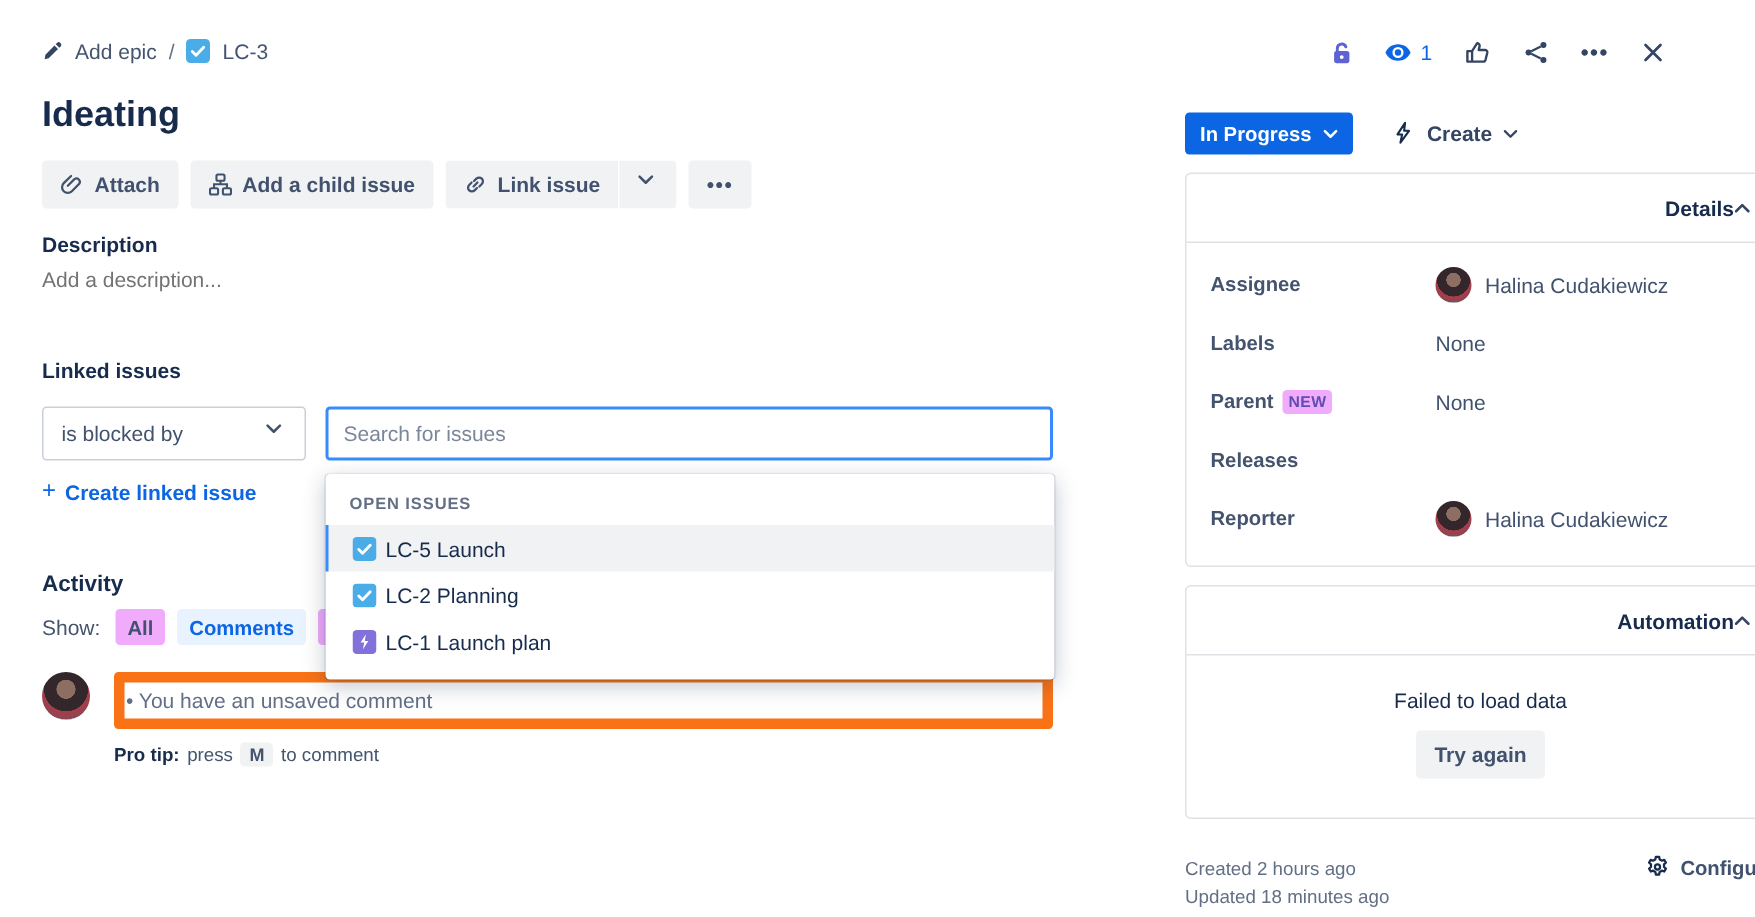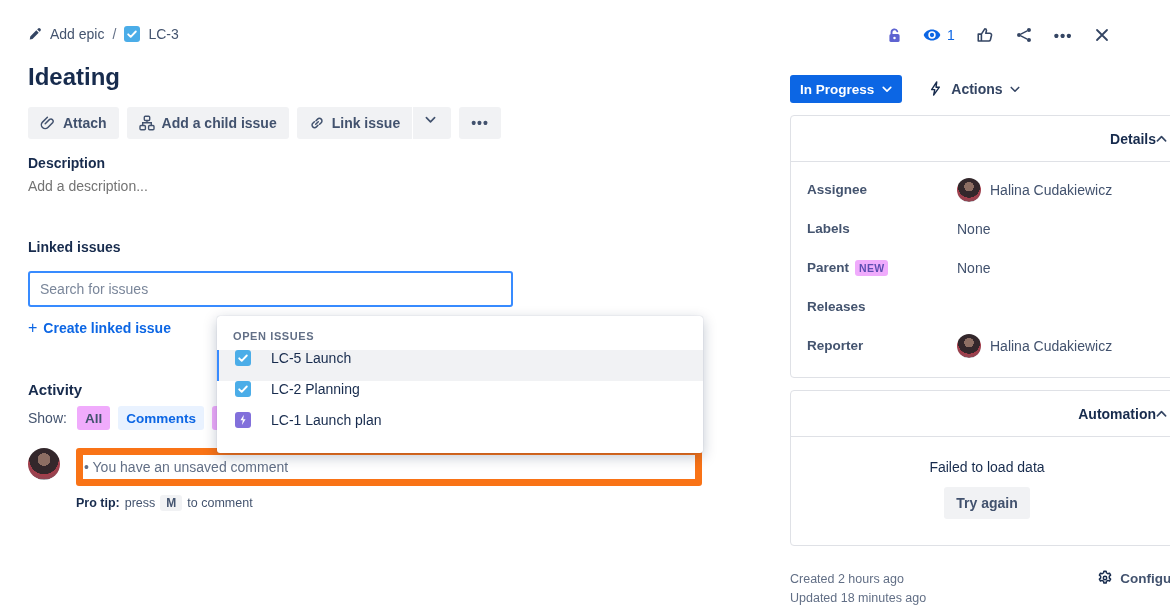--- a/index.html
+++ b/index.html
@@ -64,21 +64,21 @@
   .protip b { color:#172B4D; }
   .kbd { background:#F1F2F4; border-radius:3px; padding:1px 6px; font-weight:700;
     color:#44546F; font-size:12px; }
 
   
   .dropdown { position:absolute; left:217px; top:316px; width:486px; z-index:10;
     background:#fff; border-radius:3px; padding:10px 0;
     box-shadow:0 4px 14px rgba(9,30,66,.25), 0 0 1px rgba(9,30,66,.3); }
   .dropdown .group { padding:4px 16px 8px; font-size:11px; font-weight:700;
     color:#626F86; letter-spacing:.6px; }
-  .dd-item { height:31px; display:flex; align-items:flex-start; gap:20px; padding:0 16px;
+  .dd-item { height:31px; display:flex; align-items:center; gap:6px; padding:0 16px;
     font-size:14px; color:#172B4D; cursor:pointer; border-left:2px solid transparent; }
   .dd-item.focused { background:#F1F2F4; border-left:2px solid #388BFF; }
 
   
   .header-actions { position:absolute; left:886px; top:22px; height:26px;
     display:flex; align-items:center; gap:21px; }
   .ha-item { display:flex; align-items:center; gap:6px; cursor:pointer; }
   .watch-count { color:#0C66E4; font-size:14px; }
   .icon18 { width:18px; height:18px; display:inline-block; }
   .dots { color:#344563; font-size:15px; font-weight:700; letter-spacing:1px; cursor:pointer; }
@@ -182,20 +182,28 @@
       </div>
       <button class="btn icon-only">•••</button>
     </div>
 
     <div class="section-label desc-label">Description</div>
     <div class="desc-placeholder">Add a description...</div>
 
     <div class="section-label linked-label">Linked issues</div>
 
     <div class="link-row">
+      <div class="select">
+        <span>is blocked by</span>
+        <span class="icon14">
+          <svg viewBox="0 0 12 8" width="11" height="8">
+              <path d="M1.5 1.5L6 6l4.5-4.5" fill="none" stroke="#42526E" stroke-width="1.8" stroke-linecap="round" stroke-linejoin="round"></path>
+            </svg>
+        </span>
+      </div>
       <input class="search-input" type="text" placeholder="Search for issues" style="">
     </div>
 
     <div class="create-link">
       <span class="plus">+</span>
       <span>Create linked issue</span>
     </div>
 
     <div class="section-label activity-label">Activity</div>
 
@@ -304,21 +312,21 @@
         <svg viewBox="0 0 12 8" width="10" height="7">
             <path d="M1.5 1.5L6 6l4.5-4.5" fill="none" stroke="#fff" stroke-width="2" stroke-linecap="round" stroke-linejoin="round"></path>
           </svg>
       </button>
       <button class="actions-btn">
         <span class="icon16">
           <svg viewBox="0 0 16 16" width="15" height="15">
               <path d="M9.3 1L3.9 9.2h3.3L6 15l6.1-8.4H8.6z" fill="none" stroke="#172B4D" stroke-width="1.5" stroke-linejoin="round"></path>
             </svg>
         </span>
-        <span>Actions</span>
+        <span>Create</span>
         <svg viewBox="0 0 12 8" width="10" height="7">
             <path d="M1.5 1.5L6 6l4.5-4.5" fill="none" stroke="#344563" stroke-width="1.8" stroke-linecap="round" stroke-linejoin="round"></path>
           </svg>
       </button>
     </div>
 
     <div class="card">
       <div class="card-header">
         <span class="card-title">Details</span>
         <svg viewBox="0 0 12 8" width="11" height="8">

